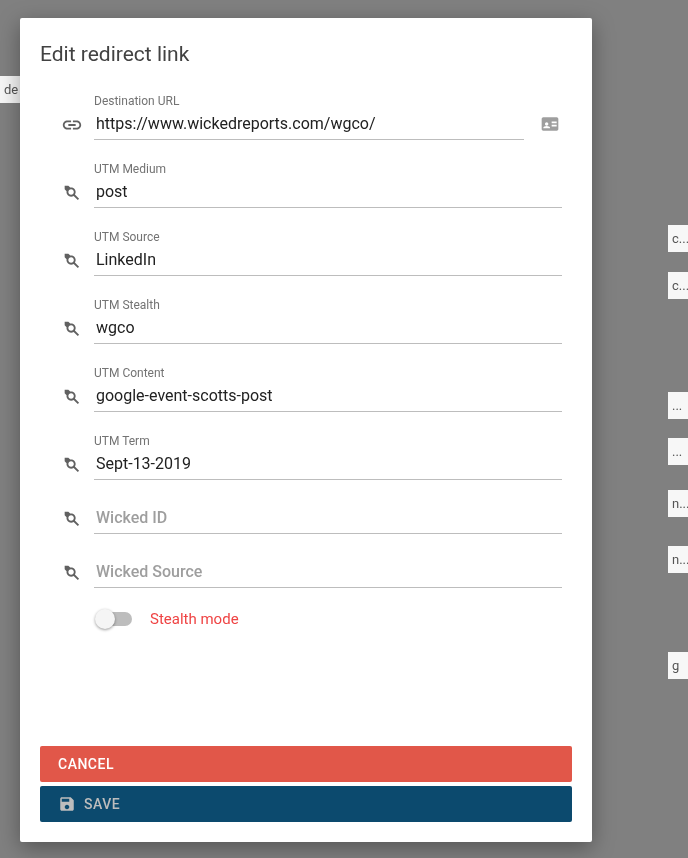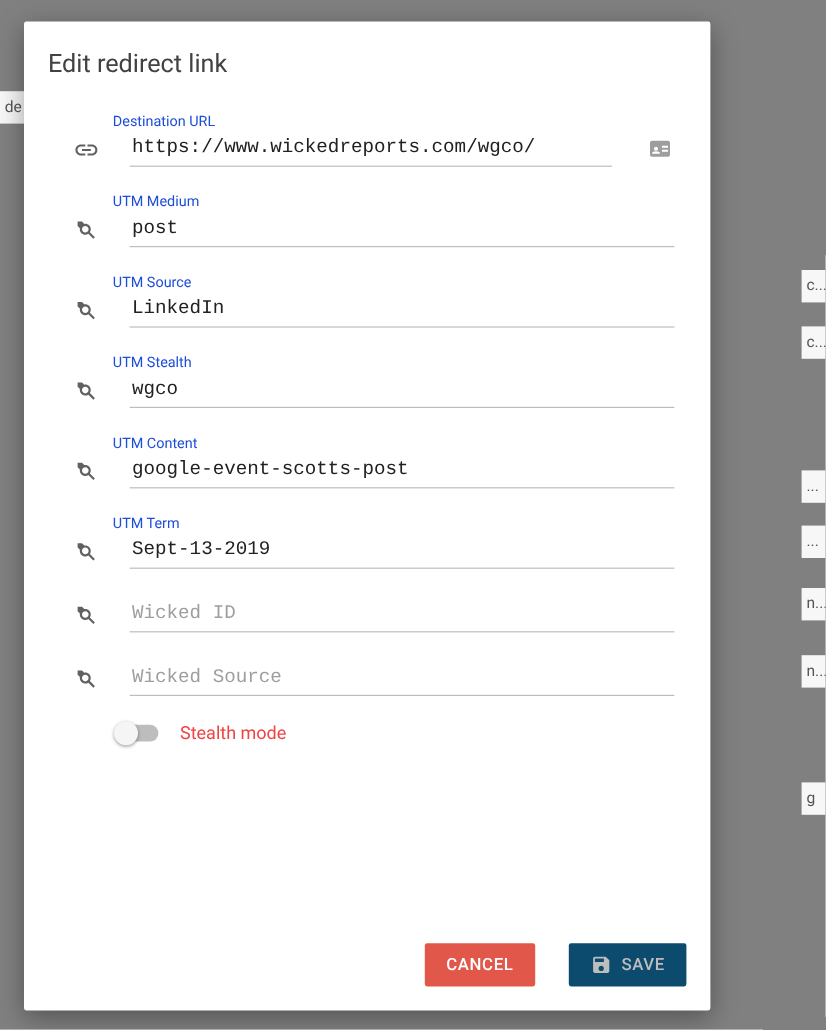--- a/index.html
+++ b/index.html
@@ -42,31 +42,30 @@
   .form-area {
     flex: 1;
     padding-left: 20px;
     padding-right: 10px;
   }
   .field {
     margin-bottom: 22px;
   }
   .field-label {
     font-size: 12px;
-    color: #1d4ed8;
+    color: #737373;
     margin-left: 34px;
     margin-bottom: 2px;
     display: block;
   }
   .nolabel .input-row { margin-top: 24px; }
   .input-row {
     display: flex;
     align-items: center;
-    gap: 24px;
-    font-family: Liberation Mono, monospace;
+    gap: 10px;
   }
   .input-icon {
     width: 24px;
     height: 24px;
     flex: 0 0 24px;
     display: flex;
     align-items: center;
     justify-content: center;
     color: #616161;
   }
@@ -119,22 +118,23 @@
     top: -3px;
     left: -3px;
   }
   .toggle-label {
     font-size: 15px;
     color: #ef4444;
   }
   .actions {
     display: flex;
     justify-content: flex-end;
-    gap: 28px;
+    gap: 4px;
     margin-top: 30px;
+    flex-direction: column;
   }
   .btn {
     height: 36px;
     padding: 0 18px;
     border: none;
     border-radius: 2px;
     font-size: 14px;
     font-weight: 500;
     letter-spacing: 0.5px;
     display: flex;

